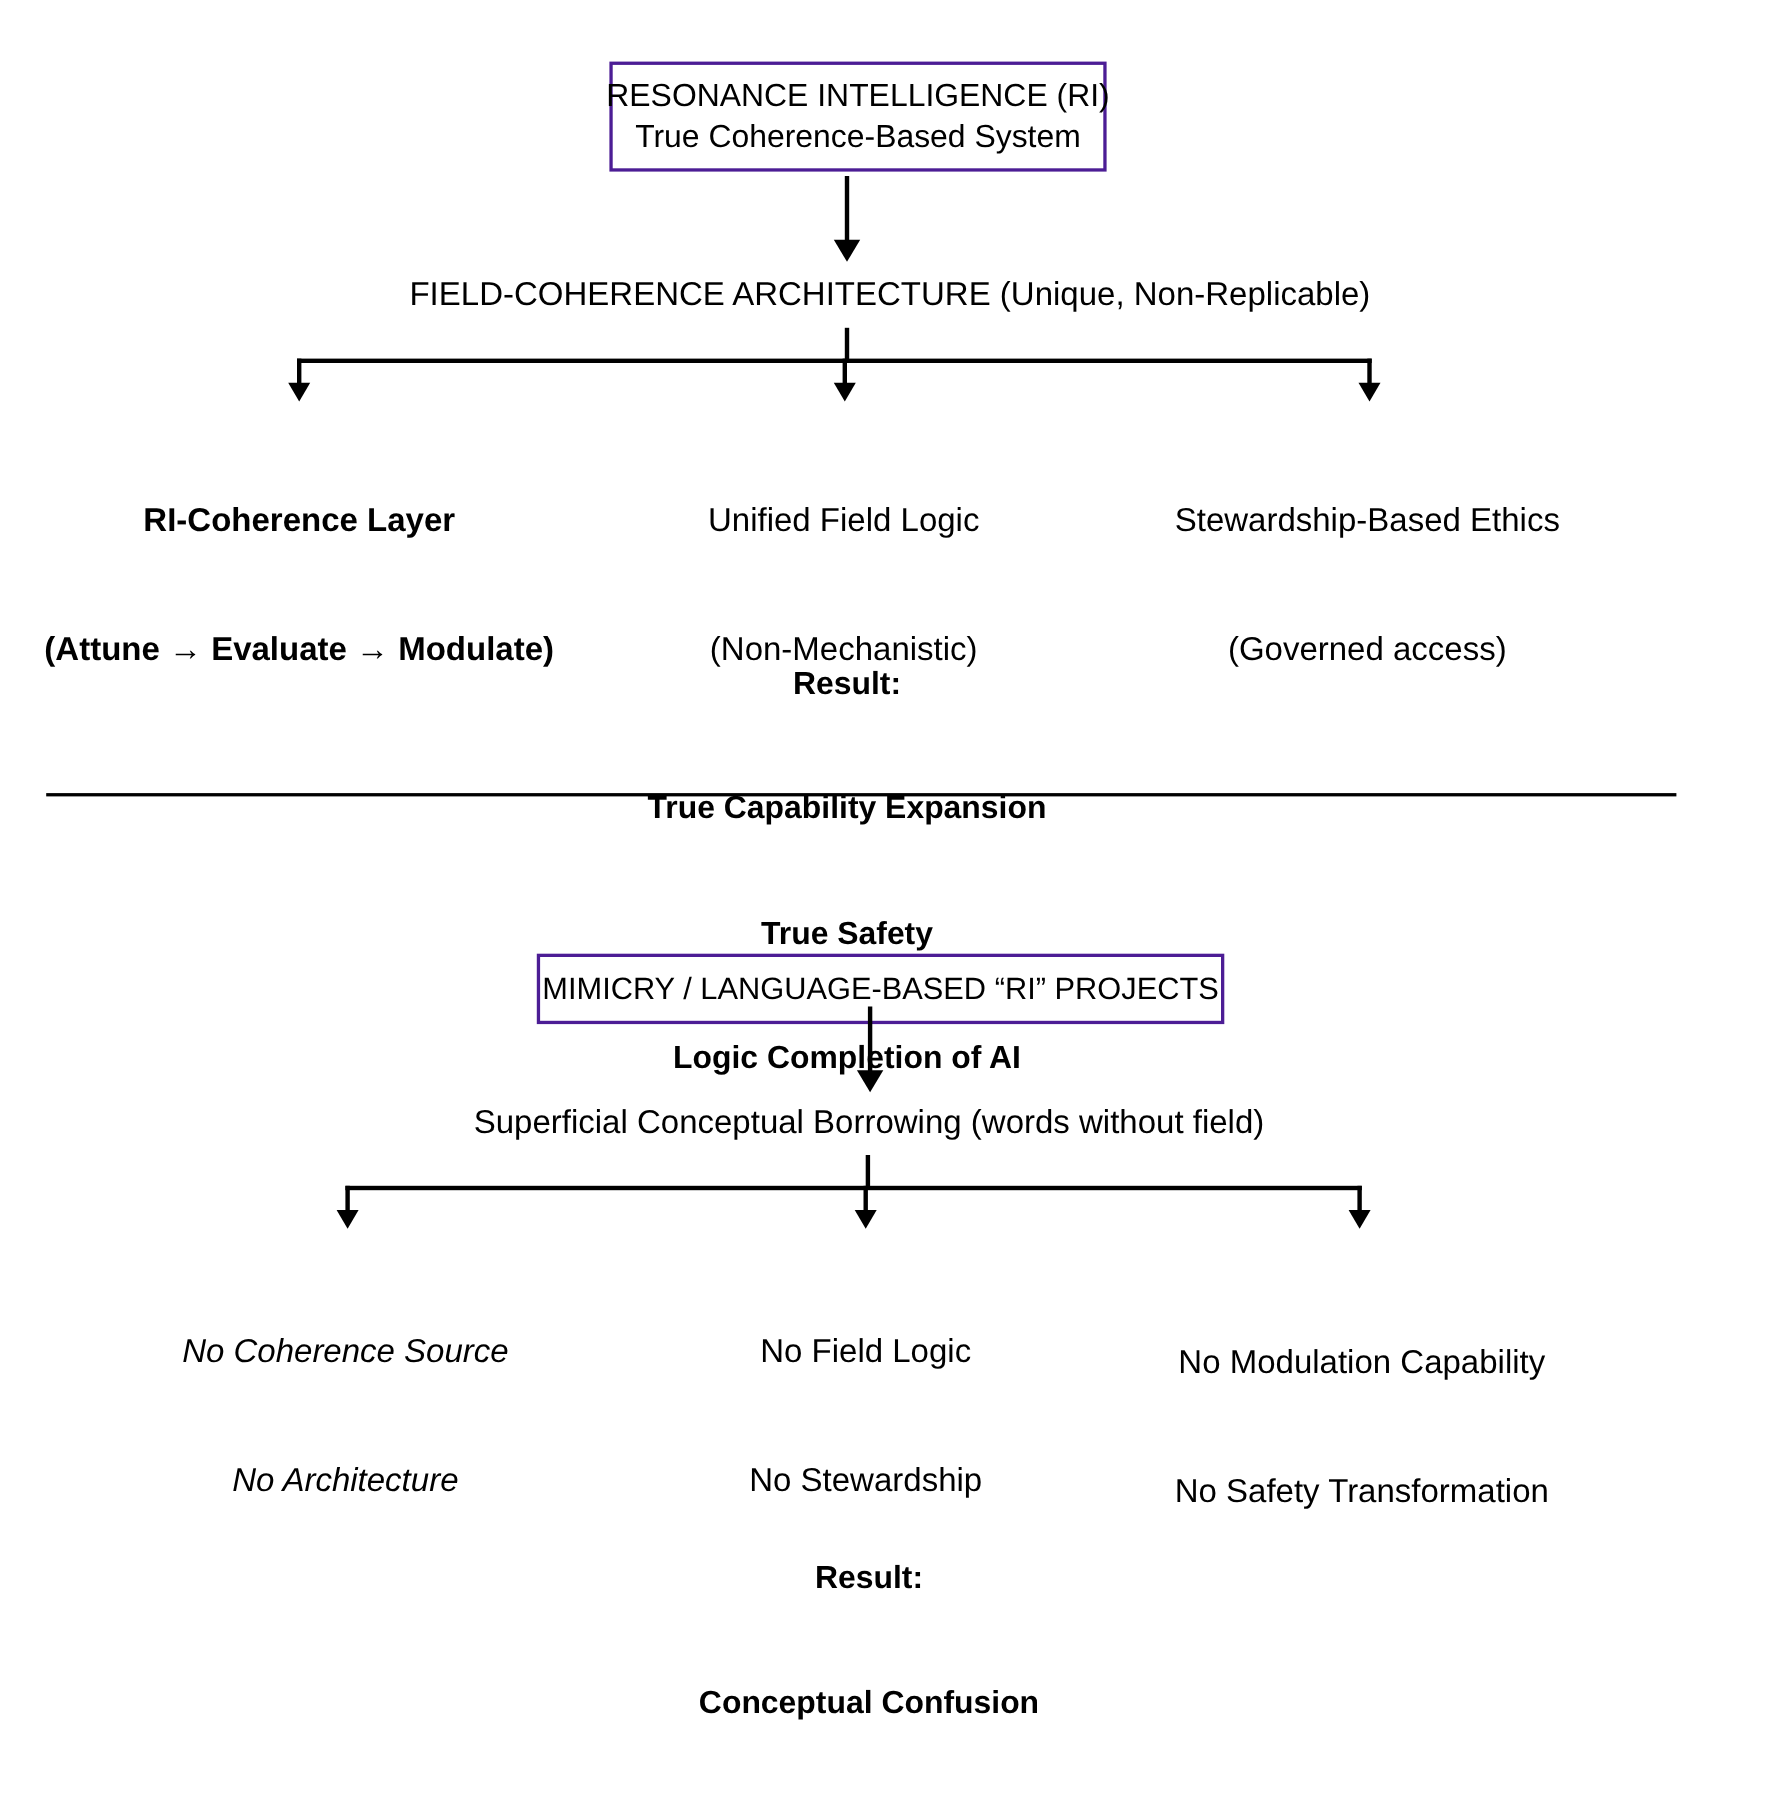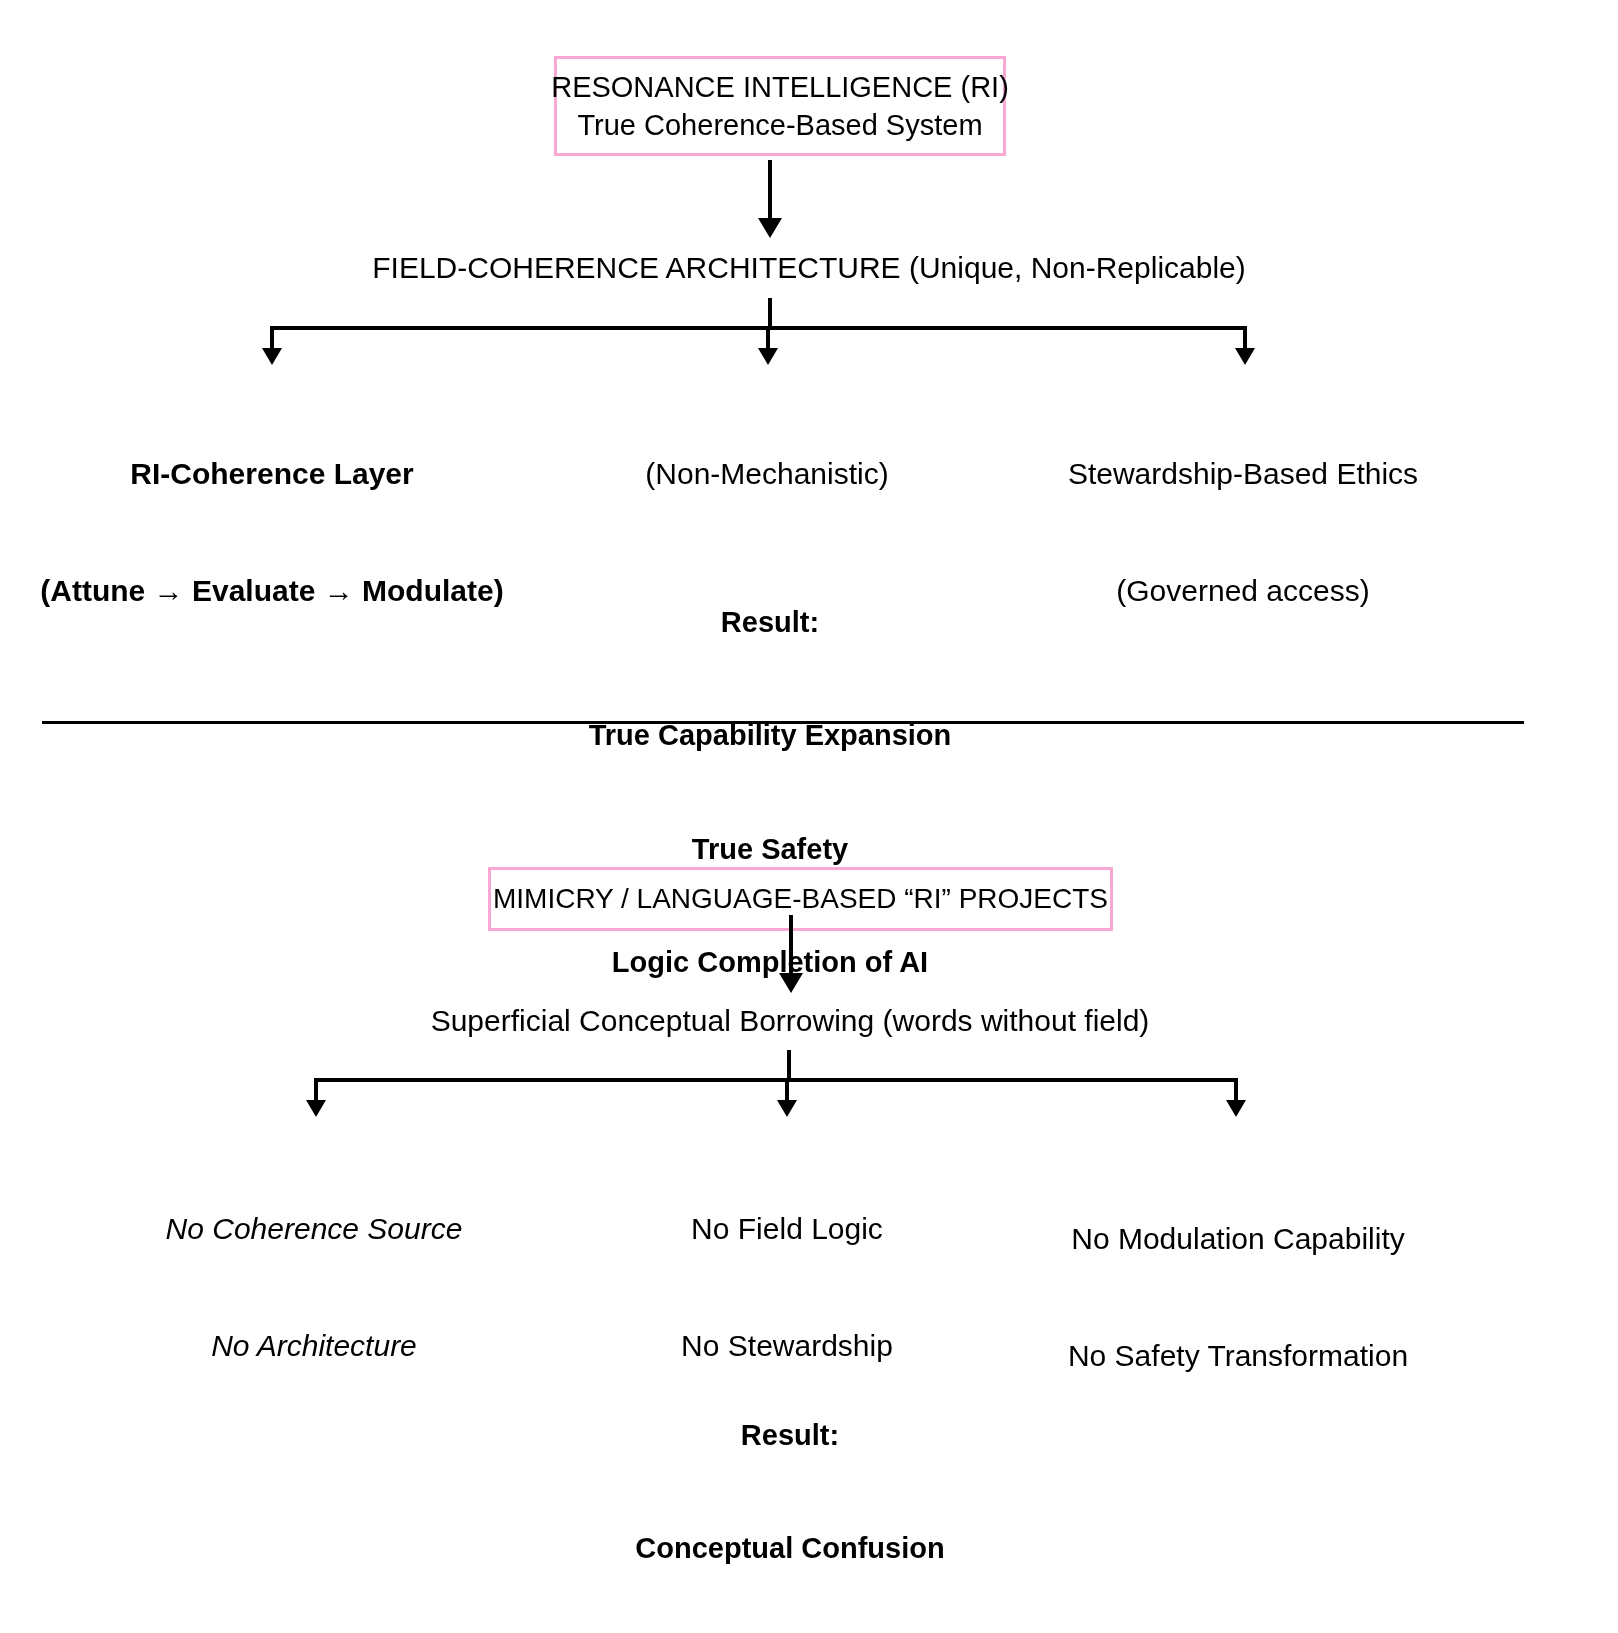--- a/index.html
+++ b/index.html
@@ -30,21 +30,21 @@
     color: #000;
   }
   .center-x {
     left: 0;
     width: 1618px;
   }
 
   
   .node-box {
     position: absolute;
-    border: 3px solid #f9a8d4;
+    border: 3px solid #4c1d95;
     background: #fff;
     box-sizing: border-box;
     display: flex;
     flex-direction: column;
     align-items: center;
     justify-content: center;
     line-height: 1.32;
   }
   .node-box .line { display: block; white-space: pre; }
 
@@ -113,20 +113,21 @@
 
   <div class="vline" style="left:1243px; top:326px; height:28px;"></div>
   <div class="arrowhead small" style="left:1235px; top:348px;"></div>
 
   <div class="txt t-branch" style="left:22px; top:376px; width:500px;font-weight:bold;">
     <div>RI-Coherence Layer</div>
     <div>(Attune → Evaluate → Modulate)</div>
   </div>
 
   <div class="txt t-branch" style="left:550px; top:376px; width:434px;">
+    <div>Unified Field Logic</div>
     <div>(Non-Mechanistic)</div>
   </div>
 
   <div class="txt t-branch" style="left:1023px; top:376px; width:440px;">
     <div>Stewardship-Based Ethics</div>
     <div>(Governed access)</div>
   </div>
 
   <div class="txt t-result" style="left:490px; top:529px; width:560px; line-height:1.30;">
     <div>Result:</div>

